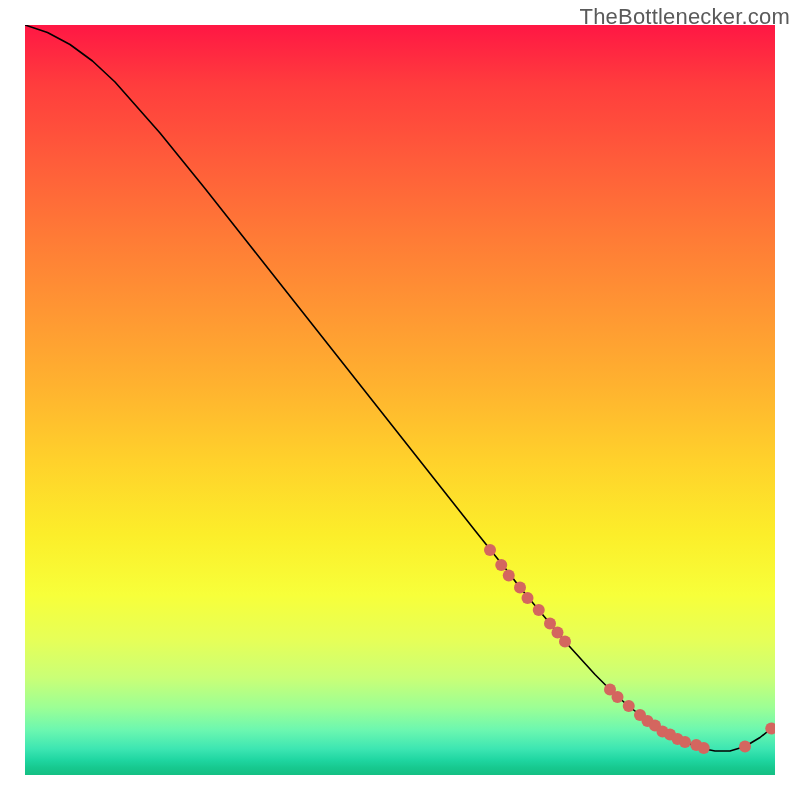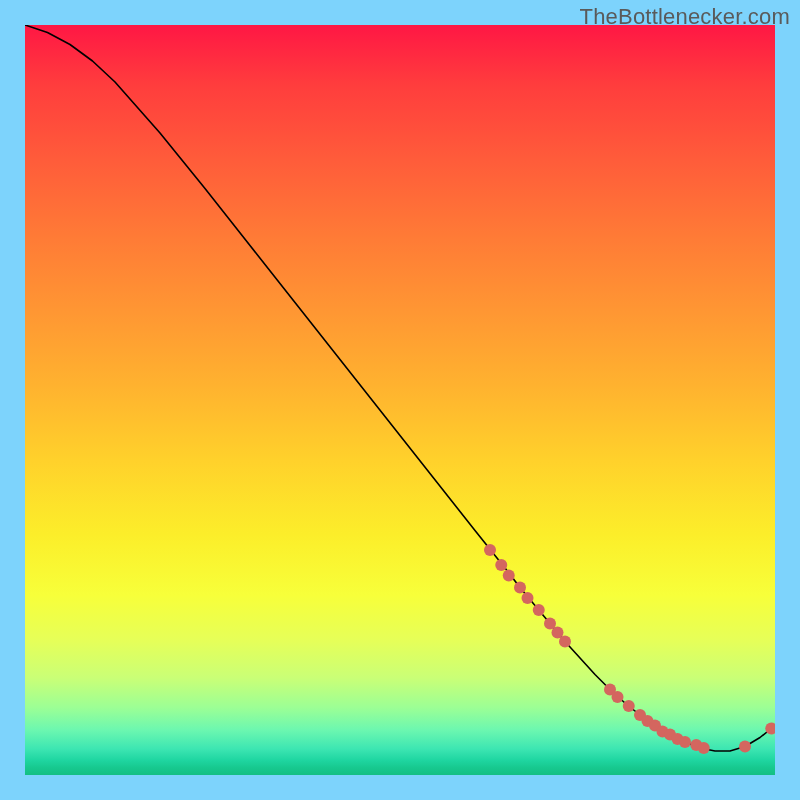--- a/index.html
+++ b/index.html
@@ -8,21 +8,21 @@
     width: 800px;
     height: 800px;
     background: #000;
     overflow: hidden;
     font-family: Arial, Helvetica, sans-serif;
   }
   .stage {
     position: relative;
     width: 800px;
     height: 800px;
-    background: #7dd3fc;
+    background: #ffffff;
   }
   .plot-area {
     position: absolute;
     left: 25px;
     top: 25px;
     width: 750px;
     height: 750px;
   }
   .gradient {
     position: absolute;

